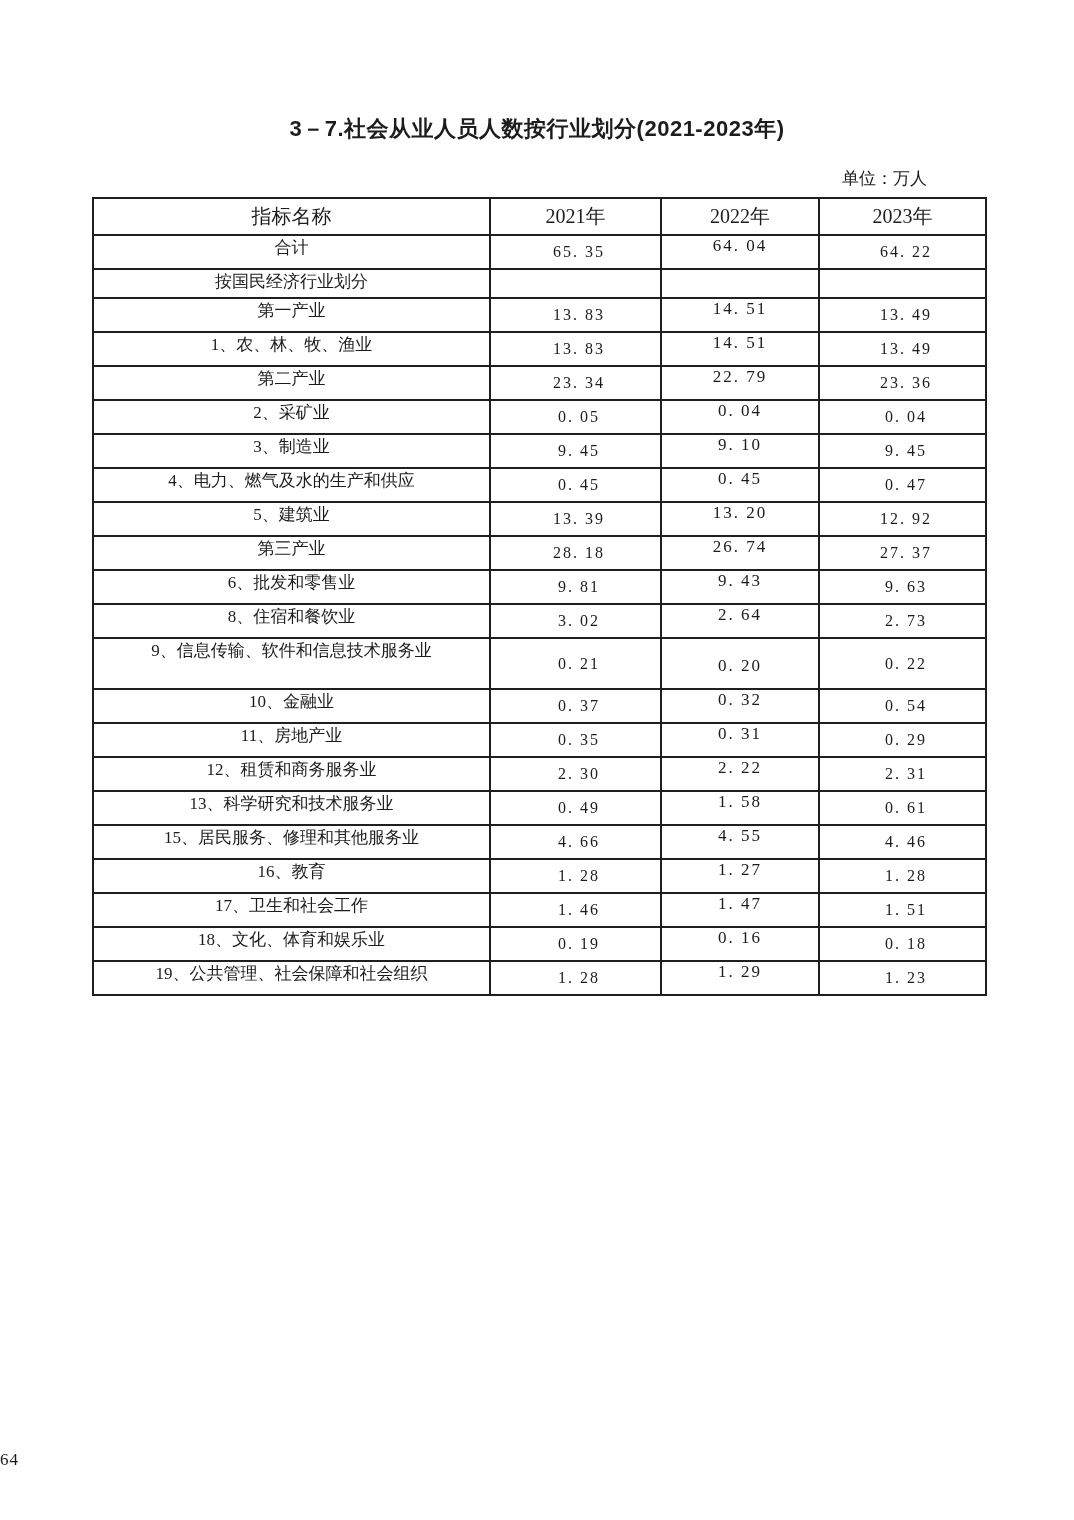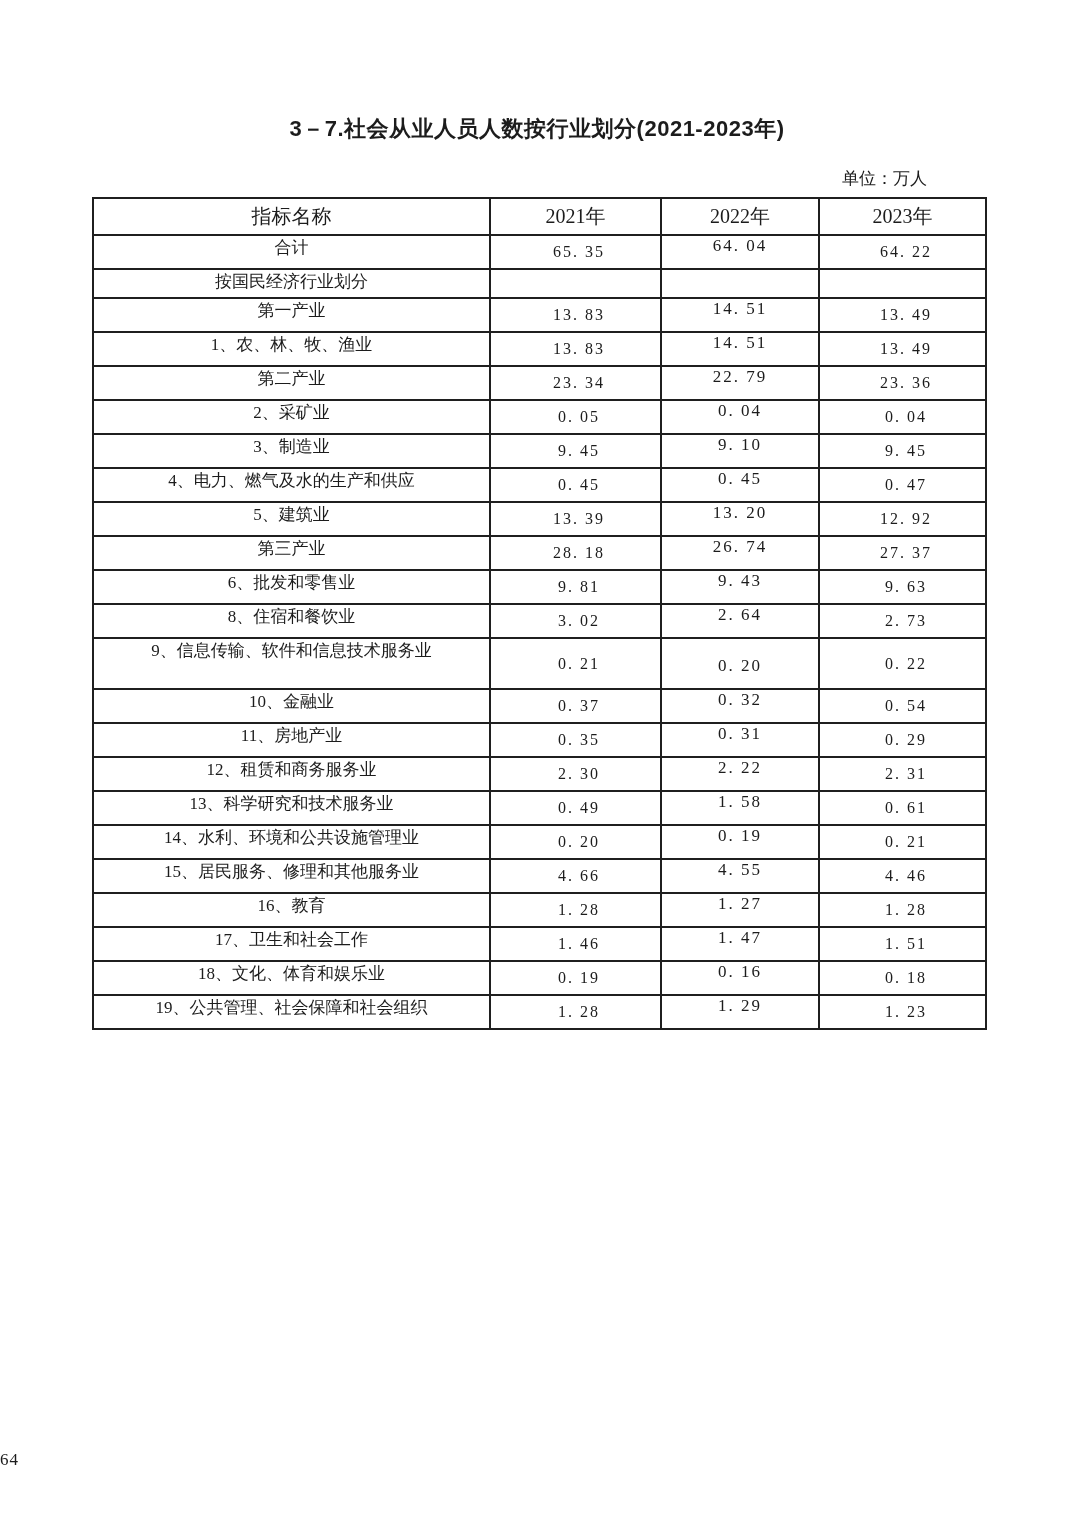--- a/index.html
+++ b/index.html
@@ -210,26 +210,20 @@
           <td class="num-cell v2022">2. 22</td>
           <td class="num-cell v2023">2. 31</td>
         </tr>
         <tr>
           <td class="label-cell">13、科学研究和技术服务业</td>
           <td class="num-cell v2021">0. 49</td>
           <td class="num-cell v2022">1. 58</td>
           <td class="num-cell v2023">0. 61</td>
         </tr>
         <tr>
-          <td class="label-cell">14、水利、环境和公共设施管理业</td>
-          <td class="num-cell v2021">0. 20</td>
-          <td class="num-cell v2022">0. 19</td>
-          <td class="num-cell v2023">0. 21</td>
-        </tr>
-        <tr>
           <td class="label-cell">15、居民服务、修理和其他服务业</td>
           <td class="num-cell v2021">4. 66</td>
           <td class="num-cell v2022">4. 55</td>
           <td class="num-cell v2023">4. 46</td>
         </tr>
         <tr>
           <td class="label-cell">16、教育</td>
           <td class="num-cell v2021">1. 28</td>
           <td class="num-cell v2022">1. 27</td>
           <td class="num-cell v2023">1. 28</td>

